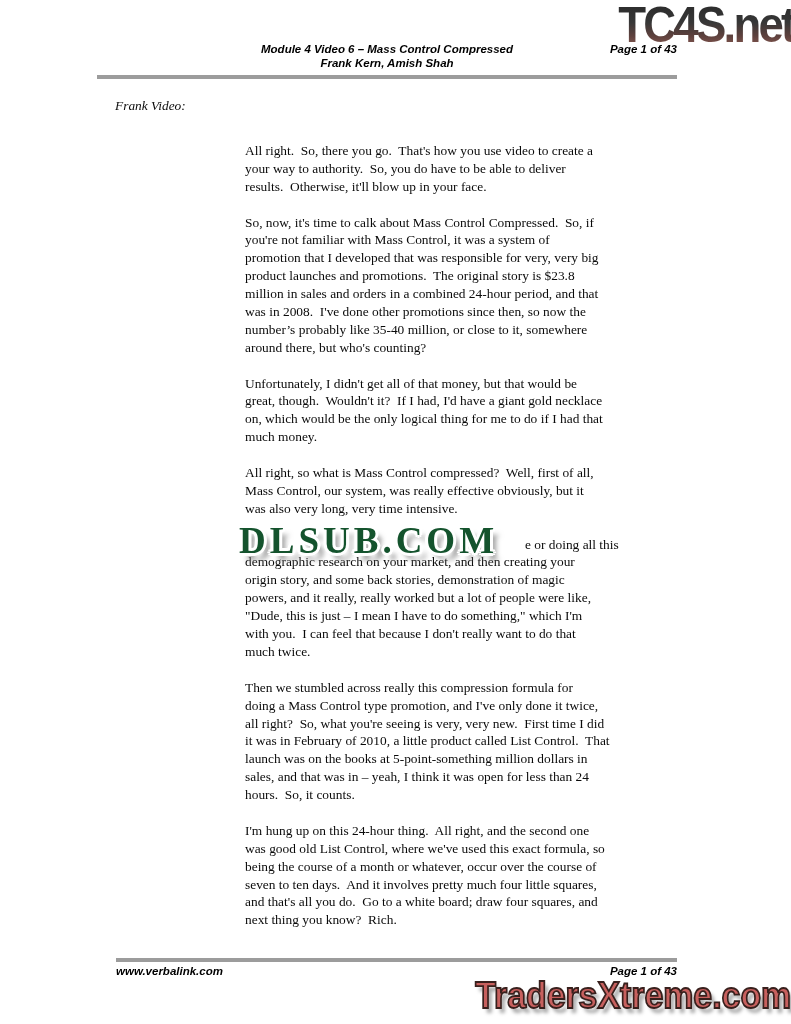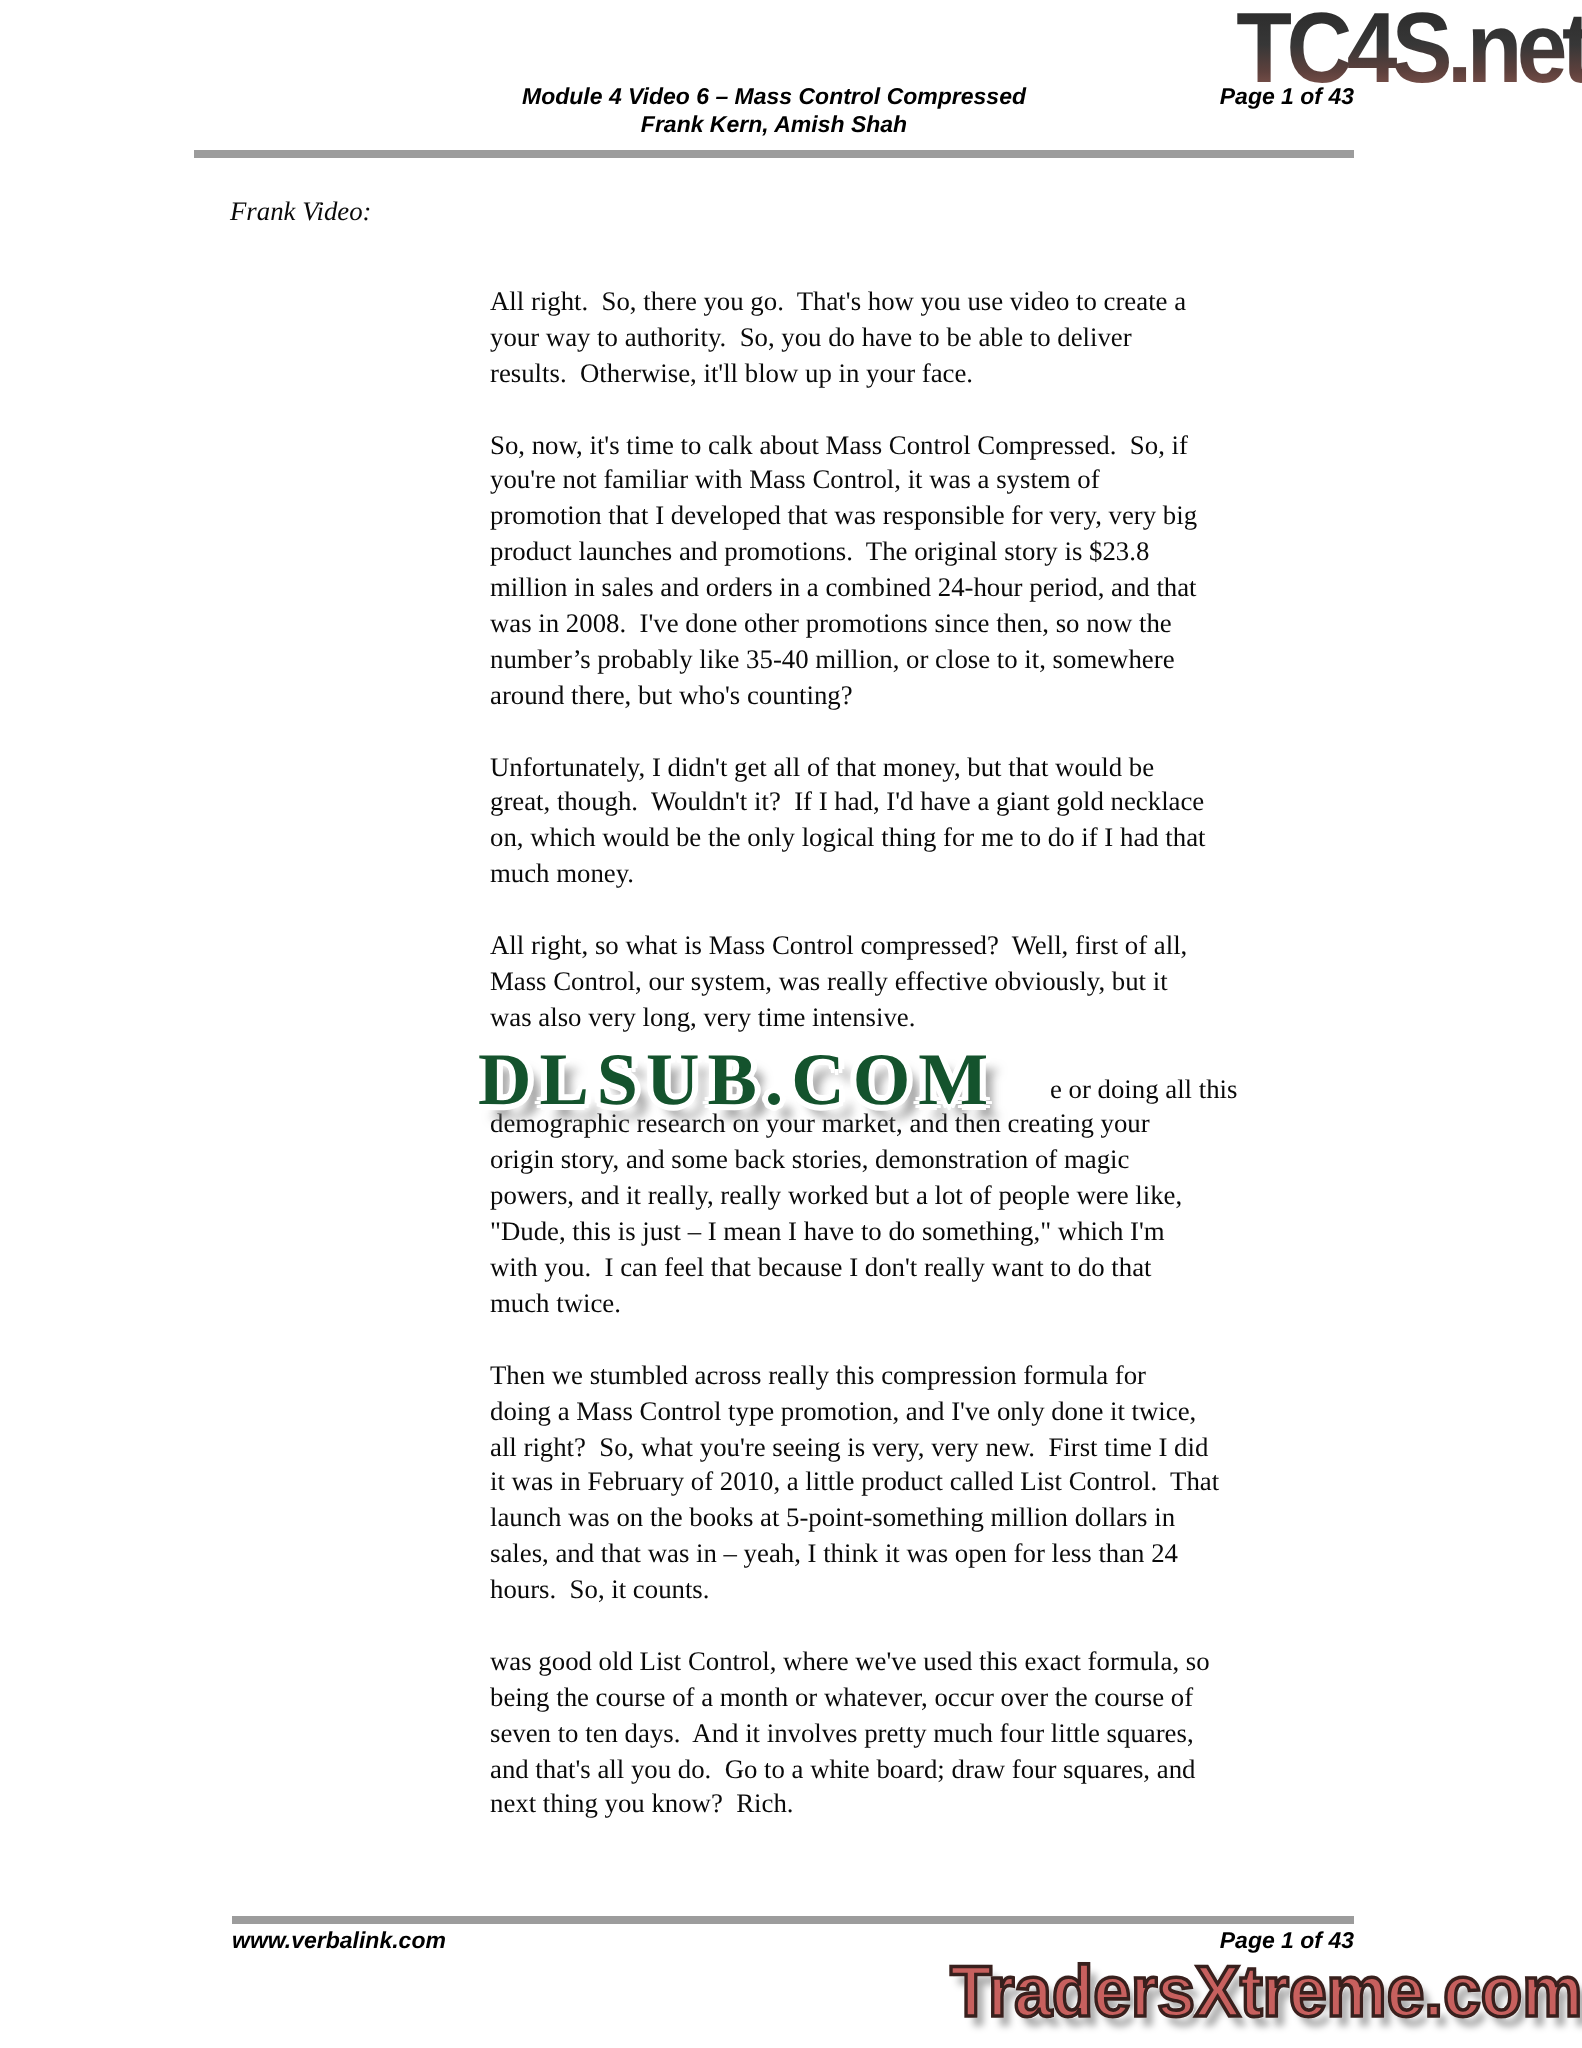--- a/index.html
+++ b/index.html
@@ -131,20 +131,21 @@
       <div class="paragraph">
         <div class="line">Then we stumbled across really this compression formula for</div>
         <div class="line">doing a Mass Control type promotion, and I've only done it twice,</div>
         <div class="line">all right?  So, what you're seeing is very, very new.  First time I did</div>
         <div class="line">it was in February of 2010, a little product called List Control.  That</div>
         <div class="line">launch was on the books at 5-point-something million dollars in</div>
         <div class="line">sales, and that was in – yeah, I think it was open for less than 24</div>
         <div class="line">hours.  So, it counts.</div>
       </div>
       <div class="paragraph">
+        <div class="line">I'm hung up on this 24-hour thing.  All right, and the second one</div>
         <div class="line">was good old List Control, where we've used this exact formula, so</div>
         <div class="line">being the course of a month or whatever, occur over the course of</div>
         <div class="line">seven to ten days.  And it involves pretty much four little squares,</div>
         <div class="line">and that's all you do.  Go to a white board; draw four squares, and</div>
         <div class="line">next thing you know?  Rich.</div>
       </div>
     </div>
 
   <div class="rule rule-bottom"></div>
 

